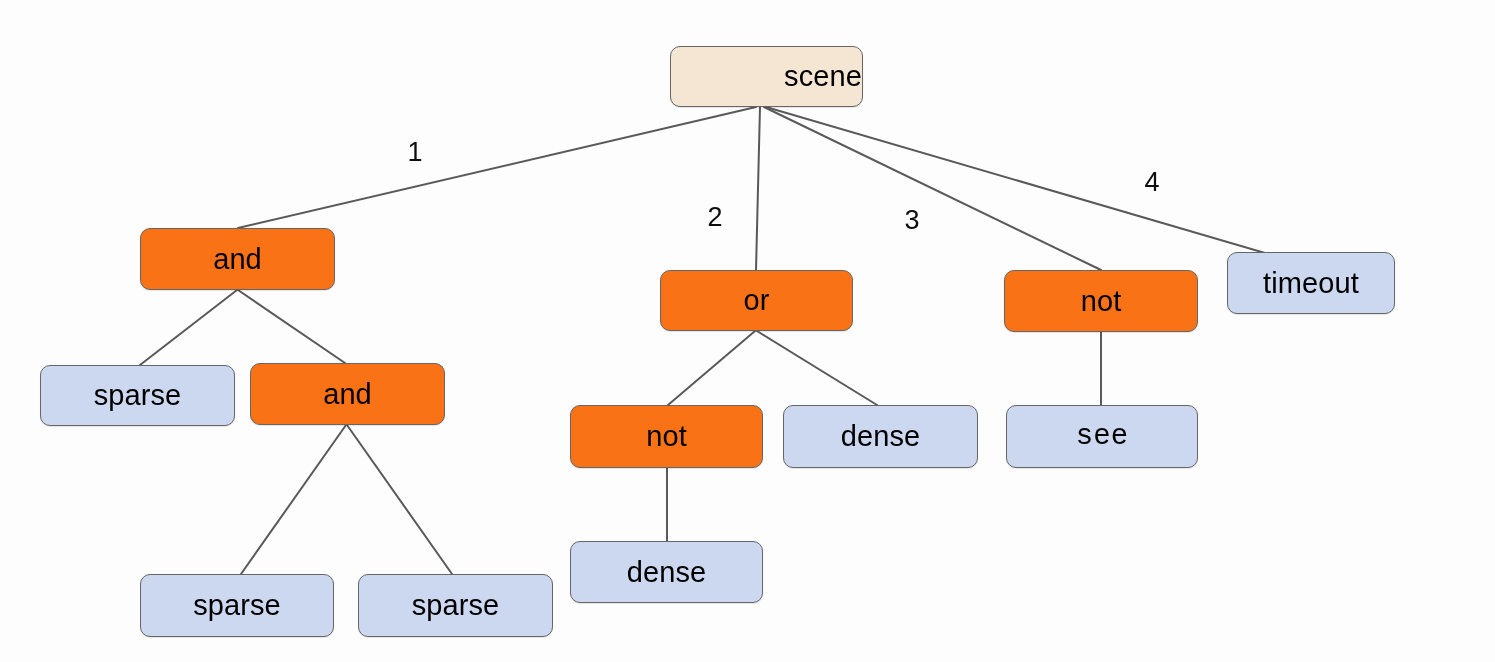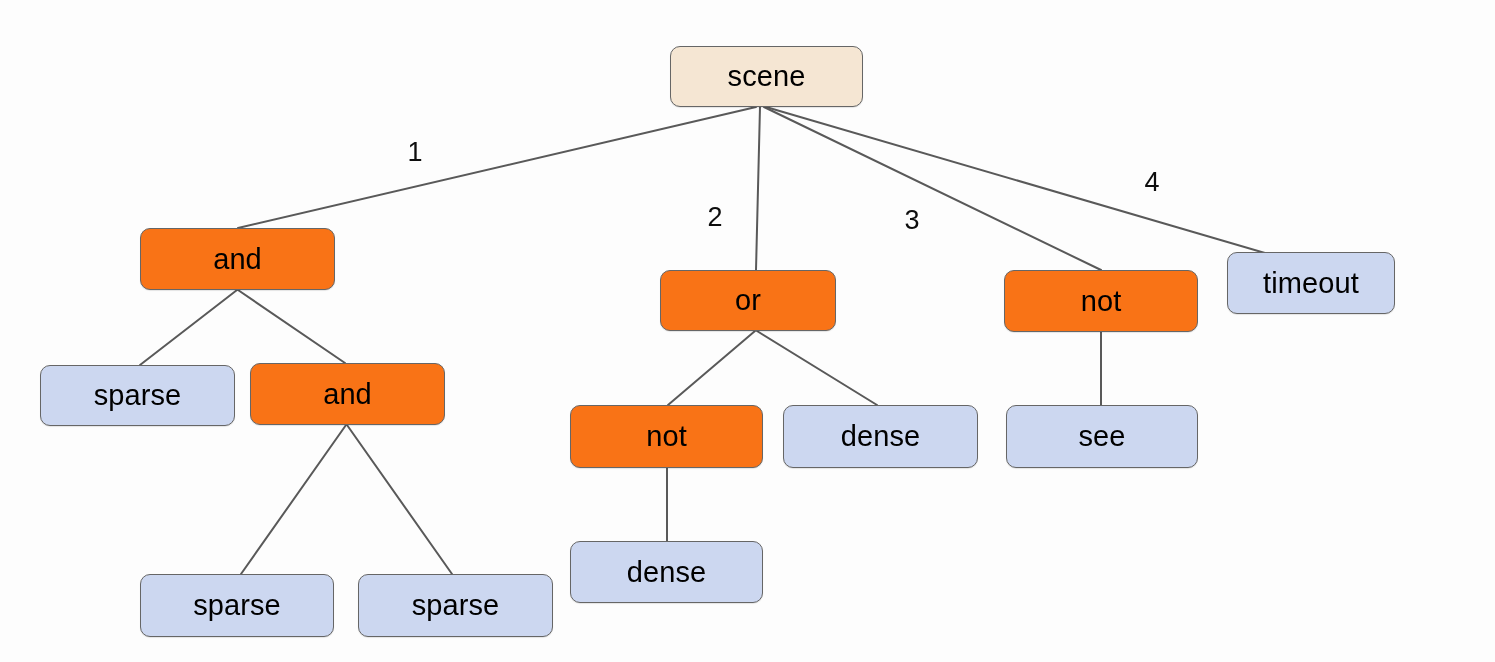--- a/index.html
+++ b/index.html
@@ -63,54 +63,54 @@
       <line x1="237" y1="290" x2="140" y2="365" stroke="#595959" stroke-width="2" stroke-linecap="round"></line>
       <line x1="238" y1="290" x2="345" y2="363" stroke="#595959" stroke-width="2" stroke-linecap="round"></line>
       <line x1="346" y1="425" x2="241" y2="574" stroke="#595959" stroke-width="2" stroke-linecap="round"></line>
       <line x1="347" y1="425" x2="452" y2="574" stroke="#595959" stroke-width="2" stroke-linecap="round"></line>
       <line x1="755" y1="331" x2="668" y2="405" stroke="#595959" stroke-width="2" stroke-linecap="round"></line>
       <line x1="757" y1="331" x2="877" y2="405" stroke="#595959" stroke-width="2" stroke-linecap="round"></line>
       <line x1="667" y1="468" x2="667" y2="541" stroke="#595959" stroke-width="2" stroke-linecap="round"></line>
       <line x1="1101" y1="332" x2="1101" y2="405" stroke="#595959" stroke-width="2" stroke-linecap="round"></line>
     </svg>
   <div id="node-layer">
-      <div class="node kind-root" style="left: 670px; top: 46px; width: 193px; height: 61px;">
+      <div class="node kind-root" style="left: 670px; top: 46px; width: 193px; height: 61px; justify-content: flex-end;">
         <span class="node-label">scene</span>
       </div>
       <div class="node kind-operator" style="left: 140px; top: 228px; width: 195px; height: 62px;">
         <span class="node-label">and</span>
       </div>
       <div class="node kind-leaf" style="left: 40px; top: 365px; width: 195px; height: 61px;">
         <span class="node-label">sparse</span>
       </div>
       <div class="node kind-operator" style="left: 250px; top: 363px; width: 195px; height: 62px;">
         <span class="node-label">and</span>
       </div>
       <div class="node kind-leaf" style="left: 140px; top: 574px; width: 194px; height: 63px;">
         <span class="node-label">sparse</span>
       </div>
       <div class="node kind-leaf" style="left: 358px; top: 574px; width: 195px; height: 63px;">
         <span class="node-label">sparse</span>
       </div>
-      <div class="node kind-operator" style="left: 660px; top: 270px; width: 176px; height: 61px;">
+      <div class="node kind-operator" style="left: 660px; top: 270px; width: 193px; height: 61px;">
         <span class="node-label">or</span>
       </div>
       <div class="node kind-operator" style="left: 570px; top: 405px; width: 193px; height: 63px;">
         <span class="node-label">not</span>
       </div>
       <div class="node kind-leaf" style="left: 783px; top: 405px; width: 195px; height: 63px;">
         <span class="node-label">dense</span>
       </div>
       <div class="node kind-leaf" style="left: 570px; top: 541px; width: 193px; height: 62px;">
         <span class="node-label">dense</span>
       </div>
       <div class="node kind-operator" style="left: 1004px; top: 270px; width: 194px; height: 62px;">
         <span class="node-label">not</span>
       </div>
-      <div class="node kind-leaf" style="left: 1006px; top: 405px; width: 192px; height: 63px;">
+      <div class="node kind-leaf" style="left: 1006px; top: 405px; width: 192px; height: 63px; font-family: Liberation Mono, monospace;">
         <span class="node-label">see</span>
       </div>
       <div class="node kind-leaf" style="left: 1227px; top: 252px; width: 168px; height: 62px; text-align: right;">
         <span class="node-label">timeout</span>
       </div>
     </div>
   <div id="label-layer">
       <div class="edge-label" style="left: 415px; top: 152px;">1</div>
       <div class="edge-label" style="left: 715px; top: 217px;">2</div>
       <div class="edge-label" style="left: 912px; top: 220px;">3</div>

